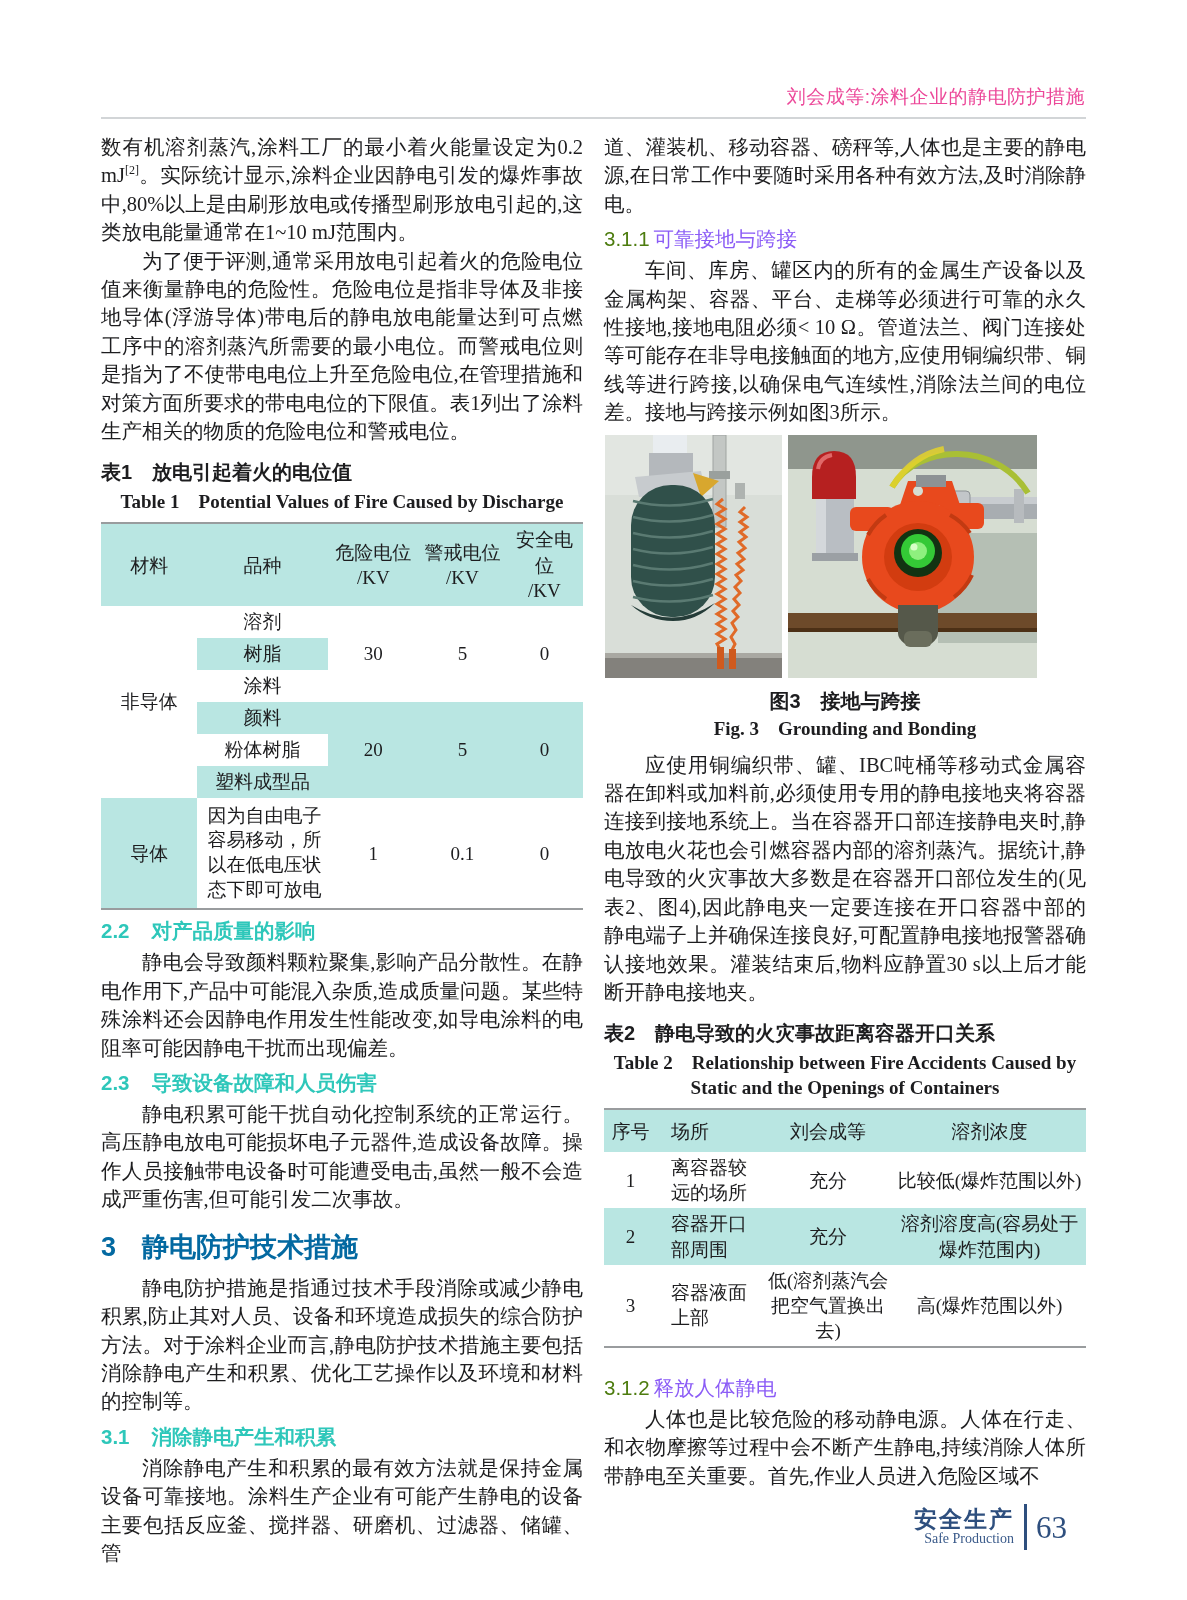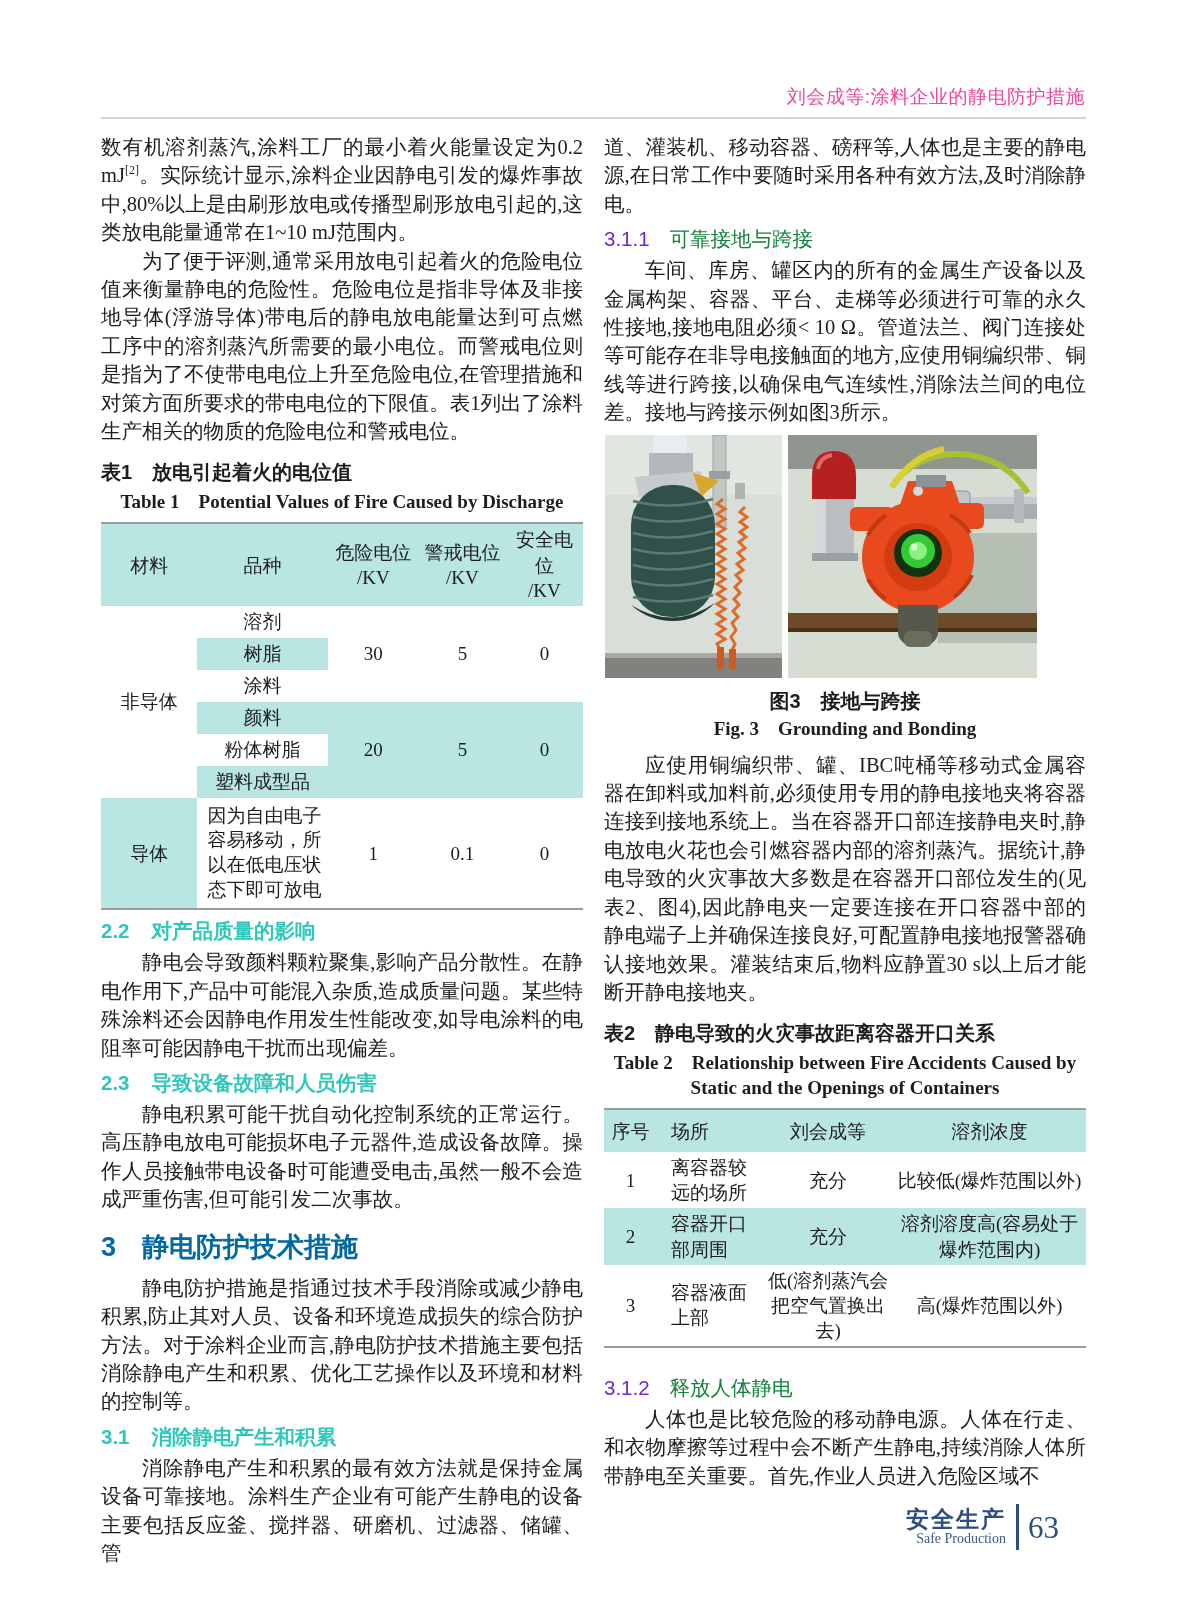--- a/index.html
+++ b/index.html
@@ -36,23 +36,23 @@
     font-family:"Liberation Sans","DejaVu Sans",sans-serif;
     color:#0369a1;font-weight:bold;font-size:27px;
     margin:16px 0 10px;line-height:34px;
   }
   .h1 .h-num{margin-right:26px;}
   .h3{
     font-size:20.5px;font-weight:normal;margin:7px 0 3px;line-height:28px;
   }
   .h3 .h-num{
     font-family:"Liberation Sans","DejaVu Sans",sans-serif;
-    color:#6d28d9;margin-right:20px;
-  }
-  .h3 .h-title{color:#15803d;}
+    color:#4d7c0f;margin-right:4px;
+  }
+  .h3 .h-title{color:#8b5cf6;}
 
   
   .tbl-title-zh{
     font-family:"Liberation Sans","DejaVu Sans",sans-serif;
     font-weight:bold;font-size:20px;margin:14px 0 4px;line-height:26px;
   }
   .tbl-title-en{
     font-weight:bold;font-size:19px;text-align:center;margin:0 0 8px;line-height:25px;
   }
   table.tbl{
@@ -81,21 +81,21 @@
   
   .figure{margin:8px 0 2px;}
   .fig-photos{display:flex;gap:6px;height:243px;margin:4px 0 10px 1px;}
   .fig-cap-zh{
     font-family:"Liberation Sans","DejaVu Sans",sans-serif;
     font-weight:bold;font-size:20px;text-align:center;margin:2px 0 2px;line-height:26px;
   }
   .fig-cap-en{font-weight:bold;font-size:19px;text-align:center;margin:0 0 10px;line-height:25px;}
 
   
-  .footer{position:absolute;top:1504px;right:128px;display:flex;align-items:center;color:#2e4f7e;}
+  .footer{position:absolute;top:1504px;right:120px;display:flex;align-items:center;color:#2e4f7e;}
   .f-left{text-align:right;margin-right:10px;}
   .f-zh{font-family:"Liberation Sans","DejaVu Sans",sans-serif;font-weight:bold;font-size:23px;line-height:24px;letter-spacing:2px;}
   .f-en{font-size:14px;line-height:16px;color:#3a5a8a;}
   .f-bar{width:3px;height:46px;background:#2e4f7e;margin-right:9px;}
   .f-page{font-size:31px;line-height:31px;}
 </style>
 </head>
 <body>
 
 <div class="page">

